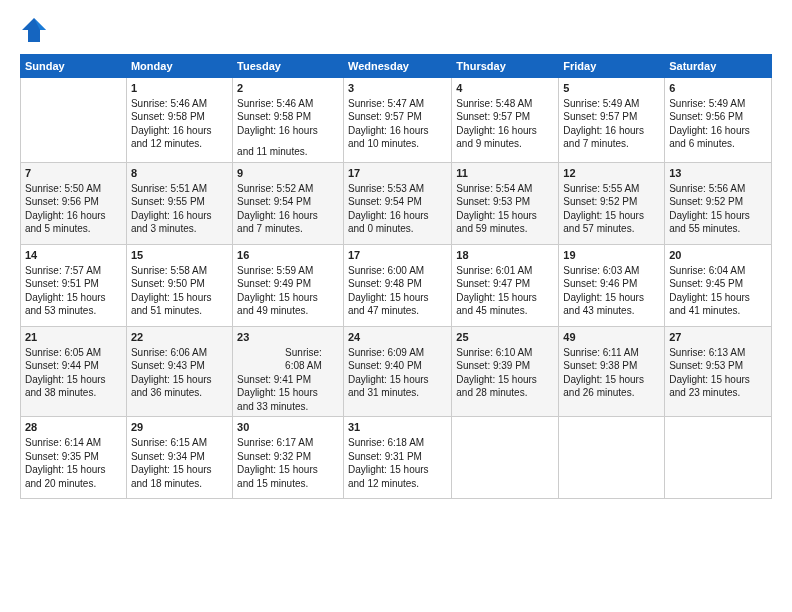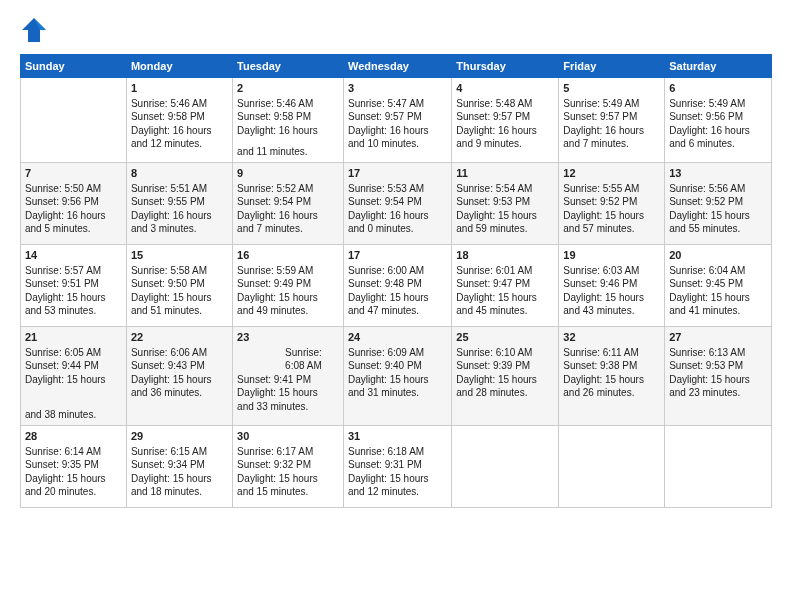--- a/index.html
+++ b/index.html
@@ -215,21 +215,21 @@
             <span class="day-num">13</span>
             <span style="display: block;">Sunrise: 5:56 AM</span>
             <span style="display: block;">Sunset: 9:52 PM</span>
             <span style="display: block;">Daylight: 15 hours</span>
             <span style="display: block;">and 55 minutes.</span>
           </td>
         </tr>
         <tr>
           <td>
             <span class="day-num">14</span>
-            <span style="display: block;">Sunrise: 5:57 AM</span>
+            <span style="display: block;">Sunrise: 7:57 AM</span>
             <span style="display: block;">Sunset: 9:51 PM</span>
             <span style="display: block;">Daylight: 15 hours</span>
             <span style="display: block;">and 53 minutes.</span>
           </td>
           <td>
             <span class="day-num">15</span>
             <span style="display: block;">Sunrise: 5:58 AM</span>
             <span style="display: block;">Sunset: 9:50 PM</span>
             <span style="display: block;">Daylight: 15 hours</span>
             <span style="display: block;">and 51 minutes.</span>
@@ -269,21 +269,21 @@
             <span style="display: block;">Daylight: 15 hours</span>
             <span style="display: block;">and 41 minutes.</span>
           </td>
         </tr>
         <tr>
           <td>
             <span class="day-num">21</span>
             <span style="display: block;">Sunrise: 6:05 AM</span>
             <span style="display: block;">Sunset: 9:44 PM</span>
             <span style="display: block;">Daylight: 15 hours</span>
-            <span style="display: block; margin-top: 22px;">and 38 minutes.</span>
+            <span style="display: block;">and 38 minutes.</span>
           </td>
           <td>
             <span class="day-num">22</span>
             <span style="display: block;">Sunrise: 6:06 AM</span>
             <span style="display: block;">Sunset: 9:43 PM</span>
             <span style="display: block;">Daylight: 15 hours</span>
             <span style="display: block;">and 36 minutes.</span>
           </td>
           <td>
             <span class="day-num">23</span>
@@ -300,21 +300,21 @@
             <span style="display: block;">and 31 minutes.</span>
           </td>
           <td>
             <span class="day-num">25</span>
             <span style="display: block;">Sunrise: 6:10 AM</span>
             <span style="display: block;">Sunset: 9:39 PM</span>
             <span style="display: block;">Daylight: 15 hours</span>
             <span style="display: block;">and 28 minutes.</span>
           </td>
           <td>
-            <span class="day-num">32</span>
+            <span class="day-num">49</span>
             <span style="display: block;">Sunrise: 6:11 AM</span>
             <span style="display: block;">Sunset: 9:38 PM</span>
             <span style="display: block;">Daylight: 15 hours</span>
             <span style="display: block;">and 26 minutes.</span>
           </td>
           <td>
             <span class="day-num">27</span>
             <span style="display: block;">Sunrise: 6:13 AM</span>
             <span style="display: block;">Sunset: 9:53 PM</span>
             <span style="display: block;">Daylight: 15 hours</span>

